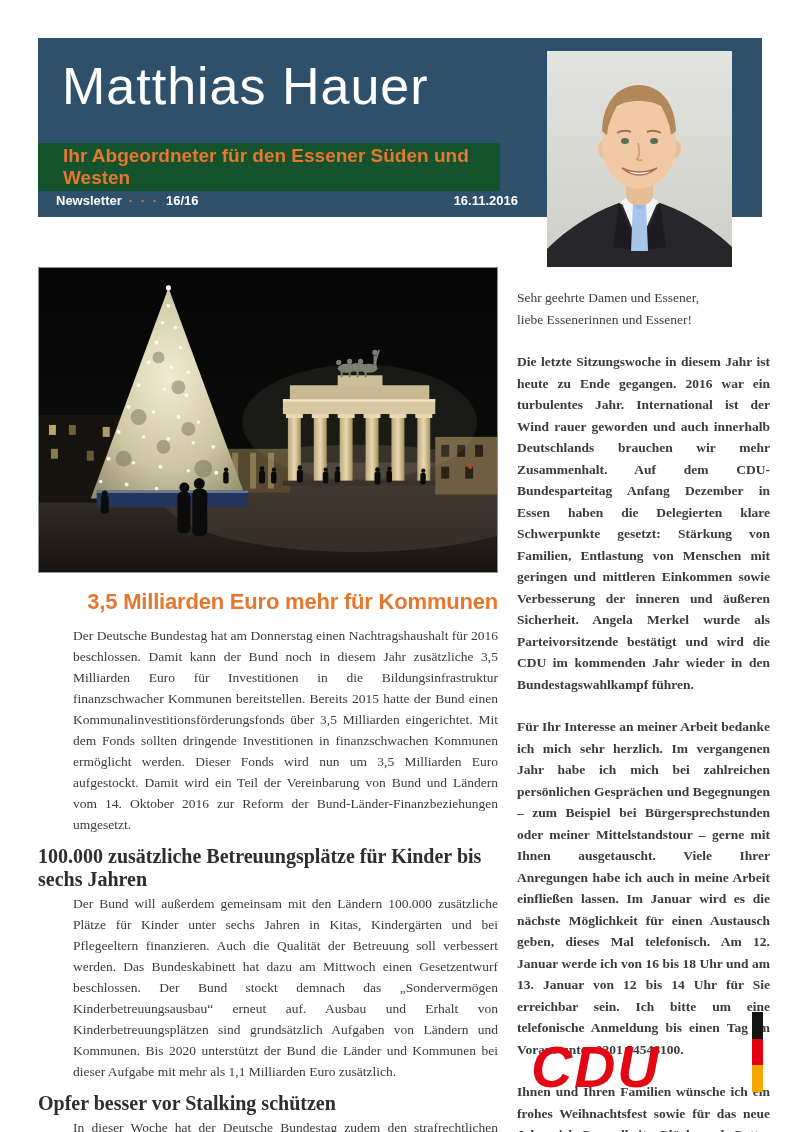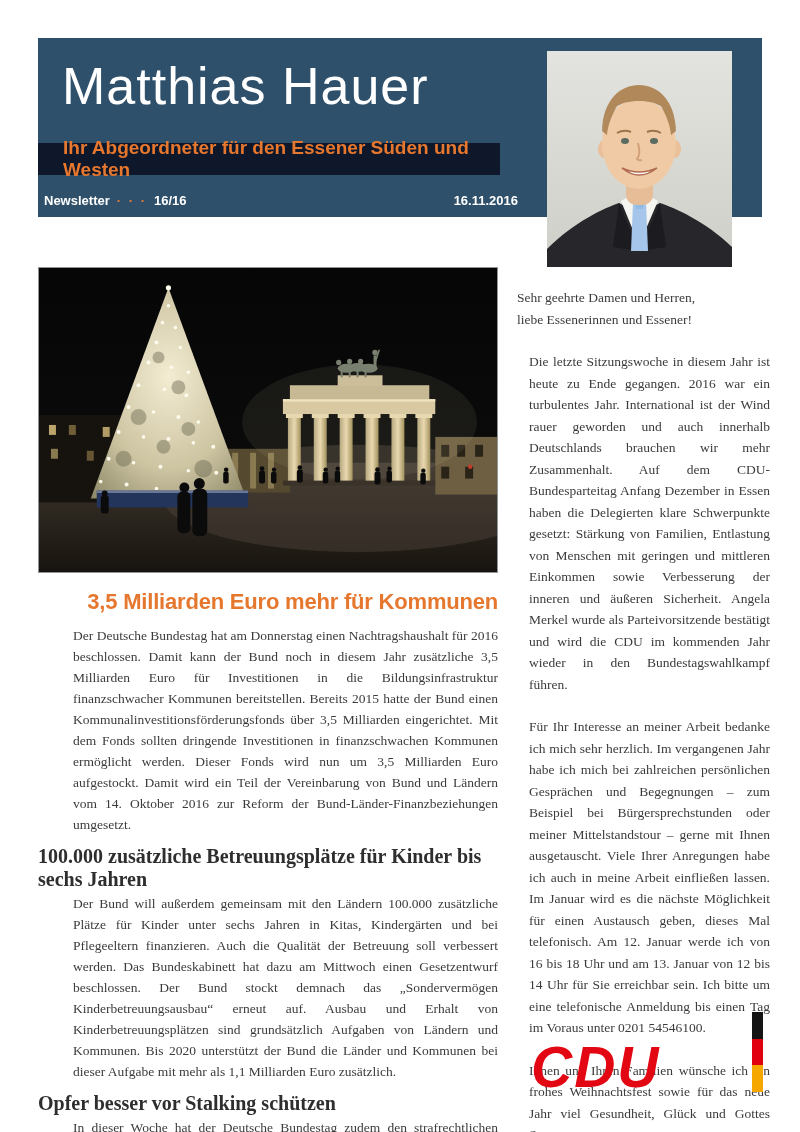--- a/index.html
+++ b/index.html
@@ -13,27 +13,27 @@
   }
   html,body{margin:0;padding:0;background:#ffffff;}
   .page{position:relative;width:800px;height:1132px;background:#fff;overflow:hidden;
         font-family:"Liberation Sans",sans-serif;}
 
   
   .header-block{position:absolute;left:38px;top:38px;width:724px;height:179px;
                 background:var(--header-blue);}
   .title{position:absolute;left:24px;top:18px;color:#fff;font-size:52px;font-weight:300;
          letter-spacing:1px;}
-  .subtitle-strip{position:absolute;left:38px;top:143px;width:462px;height:32px;background:#0f172a;
+  .subtitle-strip{position:absolute;left:38px;top:143px;width:462px;height:48px;background:#14532d;
                   display:flex;align-items:center;}
   .subtitle-strip span{padding-left:25px;color:var(--accent-orange);font-size:19px;font-weight:bold;}
   .newsletter-bar{position:absolute;left:38px;top:183px;width:484px;height:34px;
                   display:flex;align-items:center;justify-content:space-between;
                   color:#fff;font-size:13px;font-weight:bold;}
-  .nl-left{padding-left:6px;display:flex;align-items:center;gap:7px;}
+  .nl-left{padding-left:18px;display:flex;align-items:center;gap:7px;}
   .dots{color:var(--accent-orange);letter-spacing:2px;font-weight:bold;}
   .nl-date{padding-right:4px;}
 
   
   .portrait{position:absolute;left:547px;top:51px;width:185px;height:216px;}
   .portrait svg{display:block;}
 
   
   .left-col{position:absolute;left:38px;top:267px;width:460px;}
   .right-col{position:absolute;left:517px;top:287px;width:253px;}
@@ -43,21 +43,21 @@
   .headline{margin:16px 0 10px 0;font-size:22px;font-weight:bold;color:var(--accent-orange);
             letter-spacing:-0.2px;text-align:right;}
   .body{font-family:"Liberation Serif",serif;font-size:13.5px;line-height:21px;color:#3b3b3b;
         margin:0;}
   .just{text-align:justify;margin-left:35px;}
   p.body{margin-bottom:10px;}
   .subhead{font-family:"Liberation Serif",serif;font-size:20px;font-weight:bold;color:#2e2e2e;
            margin:8px 0 2px 0;}
 
   .right-col .body{line-height:21.5px;}
-  .right-col p.body{margin:21px 0 0 12px;}
+  .right-col p.body{margin:21px 0 0 0;font-weight:bold;}
   .closing{margin-top:21px;}
 
   
   .cdu-logo{position:absolute;left:531px;top:1034px;font-size:57px;font-weight:bold;
             font-style:italic;color:var(--cdu-red);letter-spacing:2px;}
   .flag-mark{position:absolute;left:752px;top:1012px;width:11px;height:80px;
              display:flex;flex-direction:column;}
   .flag-mark .f-black{flex:1;background:var(--flag-black);}
   .flag-mark .f-red{flex:1;background:var(--flag-red);}
   .flag-mark .f-gold{flex:1;background:var(--flag-gold);}
@@ -283,21 +283,21 @@
     <p class="body just">Der Deutsche Bundestag hat am Donnerstag einen Nachtragshaushalt für 2016 beschlossen. Damit kann der Bund noch in diesem Jahr zusätzliche 3,5 Milliarden Euro für Investitionen in die Bildungsinfrastruktur finanzschwacher Kommunen bereitstellen. Bereits 2015 hatte der Bund einen Kommunalinvestitionsförderungsfonds über 3,5 Milliarden eingerichtet. Mit dem Fonds sollten dringende Investitionen in finanzschwachen Kommunen ermöglicht werden. Dieser Fonds wird nun um 3,5 Milliarden Euro aufgestockt. Damit wird ein Teil der Vereinbarung von Bund und Ländern vom 14. Oktober 2016 zur Reform der Bund-Länder-Finanzbeziehungen umgesetzt.</p>
 
     <h2 class="subhead">100.000 zusätzliche Betreuungsplätze für Kinder bis sechs Jahren</h2>
     <p class="body just">Der Bund will außerdem gemeinsam mit den Ländern 100.000 zusätzliche Plätze für Kinder unter sechs Jahren in Kitas, Kindergärten und bei Pflegeeltern finanzieren. Auch die Qualität der Betreuung soll verbessert werden. Das Bundeskabinett hat dazu am Mittwoch einen Gesetzentwurf beschlossen. Der Bund stockt demnach das „Sondervermögen Kinderbetreuungsausbau“ erneut auf. Ausbau und Erhalt von Kinderbetreuungsplätzen sind grundsätzlich Aufgaben von Ländern und Kommunen. Bis 2020 unterstützt der Bund die Länder und Kommunen bei dieser Aufgabe mit mehr als 1,1 Milliarden Euro zusätzlich.</p>
 
     <h2 class="subhead">Opfer besser vor Stalking schützen</h2>
     <p class="body just">In dieser Woche hat der Deutsche Bundestag zudem den strafrechtlichen Schutz gegen Stalking ausgebaut. Bislang scheiterte eine Verurteilung etwa dann, wenn sich ein Opfer durch selbstbewusstes Verhalten nicht so einfach in seiner Lebensgestaltung einschränken ließ. Stalking wird nun zum potenziellen Gefährdungsdelikt: Zukünftig soll es ausreichen, wenn die Täterhandlung objektiv geeignet ist, das Opfer gravierend zu beeinträchtigen. Zudem bleiben Handlungen wie zum Beispiel unrichtige Heiratsanzeigen, Manipulation in sozialen Netzwerken und nachhaltige Lärmbeschallung strafbar.</p>
   </div>
 
   <div class="right-col">
-    <div class="body">Sehr geehrte Damen und Herren,</div>
+    <div class="body">Sehr geehrte Damen und Essener,</div>
     <div class="body">liebe Essenerinnen und Essener!</div>
     <p class="body just">Die letzte Sitzungswoche in diesem Jahr ist heute zu Ende gegangen. 2016 war ein turbulentes Jahr. International ist der Wind rauer geworden und auch innerhalb Deutschlands brauchen wir mehr Zusammenhalt. Auf dem CDU-Bundesparteitag Anfang Dezember in Essen haben die Delegierten klare Schwerpunkte gesetzt: Stärkung von Familien, Entlastung von Menschen mit geringen und mittleren Einkommen sowie Verbesserung der inneren und äußeren Sicherheit. Angela Merkel wurde als Parteivorsitzende bestätigt und wird die CDU im kommenden Jahr wieder in den Bundestagswahlkampf führen.</p>
     <p class="body just">Für Ihr Interesse an meiner Arbeit bedanke ich mich sehr herzlich. Im vergangenen Jahr habe ich mich bei zahlreichen persönlichen Gesprächen und Begegnungen – zum Beispiel bei Bürgersprechstunden oder meiner Mittelstandstour – gerne mit Ihnen ausgetauscht. Viele Ihrer Anregungen habe ich auch in meine Arbeit einfließen lassen. Im Januar wird es die nächste Möglichkeit für einen Austausch geben, dieses Mal telefonisch. Am 12. Januar werde ich von 16 bis 18 Uhr und am 13. Januar von 12 bis 14 Uhr für Sie erreichbar sein. Ich bitte um eine telefonische Anmeldung bis einen Tag im Voraus unter 0201 54546100.</p>
     <p class="body just">Ihnen und Ihren Familien wünsche ich ein frohes Weihnachtsfest sowie für das neue Jahr viel Gesundheit, Glück und Gottes Segen.</p>
     <div class="body closing">Ihr</div>
 
   </div>
 
   <div class="cdu-logo">CDU</div>
   <div class="flag-mark">

